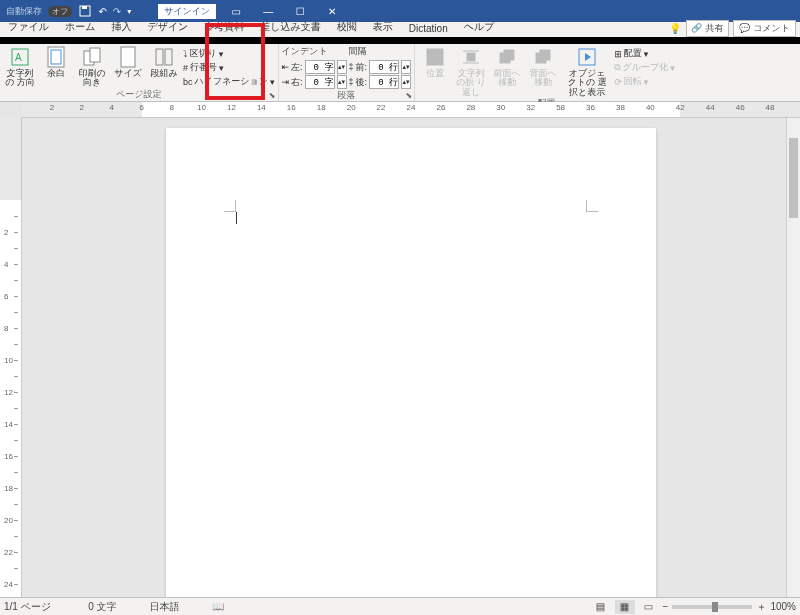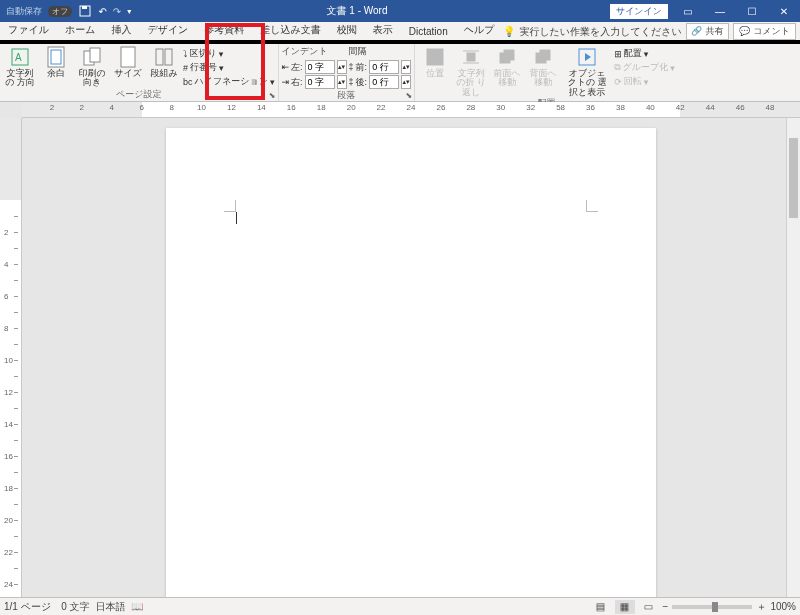--- a/index.html
+++ b/index.html
@@ -5,37 +5,37 @@
   * { margin: 0; padding: 0; box-sizing: border-box; font-family: "Meiryo UI", "Yu Gothic UI", sans-serif; }
   body { width: 800px; height: 615px; background: #e6e6e6; overflow: hidden; position: relative; }
   .titlebar { height: 22px; background: #2b579a; color: #fff; display: flex; align-items: center; font-size: 10px; }
   .titlebar-left { display: flex; align-items: center; gap: 6px; padding-left: 6px; }
   .titlebar-left .autosave { color: #bdd1e8; font-size: 9px; }
   .titlebar-left .save-icon { width: 14px; height: 14px; display: inline-flex; align-items: center; justify-content: center; }
   .titlebar-center { flex: 1; text-align: center; }
   .titlebar-right { display: flex; align-items: center; margin-left: 27px; }
   .signin { background: #fff; color: #2b579a; padding: 1px 6px; margin-right: 4px; font-size: 9px; }
   .win-btn { width: 32px; height: 22px; display: flex; align-items: center; justify-content: center; color: #fff; font-size: 10px; }
-  .tabs { height: 22px; background: #f3f2f1; display: flex; align-items: flex-end; font-size: 10px; border-bottom: 4px solid #000000; }
+  .tabs { height: 22px; background: #f3f2f1; display: flex; align-items: flex-end; font-size: 10px; border-bottom: 7px solid #000000; }
   .tab { padding: 3px 8px; color: #333; cursor: pointer; }
   .tab.active { background: #fff; border-top: 2px solid #2b579a; color: #2b579a; }
   .tabs-right { margin-left: auto; display: flex; align-items: center; padding-right: 4px; gap: 4px; color: #444;}
   .tell-me { display: flex; align-items: center; gap: 4px; font-size: 10px;}
   .share-btn, .comment-btn { border: 1px solid #bbb; background:#fff; padding: 1px 5px; font-size: 9px;}
   .ribbon { height: 58px; background: #f3f2f1; display: flex; border-bottom: 1px solid #c0c0c0; }
   .group { display: flex; flex-direction: column; border-right: 1px solid #d9d9d9; padding: 1px 3px 0 3px; position: relative;}
   .group-body { display: flex; flex: 1; align-items: flex-start; gap: 2px; }
   .group-label { text-align: center; font-size: 9px; color: #666; padding-bottom: 1px;}
   .big-btn { display: flex; flex-direction: column; align-items: center; font-size: 9px; color: #333; padding: 0 2px; width: 34px; }
   .big-btn .icon { width: 28px; height: 24px; display: flex; align-items: center; justify-content: center; }
   .big-btn .lbl { line-height: 1.05; text-align: center; }
   .small-stack { display: flex; flex-direction: column; font-size: 9px; color: #333; gap: 1px; padding-top: 2px;}
   .small-item { display: flex; align-items: center; gap: 2px; white-space: nowrap;}
   .spin { display: flex; align-items: center; gap: 2px; font-size: 9px;}
-  .spin input { width: 30px; height: 14px; font-size: 9px; border: 1px solid #aaa; padding-left: 2px; }
+  .spin input { width: 30px; height: 14px; font-size: 9px; border: 1px solid #aaa; padding-left: 8px; font-family: Liberation Mono, monospace; }
   .spin .spinbtn { width: 10px; height: 14px; border: 1px solid #aaa; background:#fff; font-size:7px; display:flex; align-items:center; justify-content:center;}
   .disabled { color: #bbb; }
   .disabled .icon svg * { stroke: #bbb; fill: #bbb; }
   .dlg-launcher { position:absolute; right:2px; bottom:1px; font-size:8px; color:#666;}
   .ruler-h { height: 16px; background: #fff; border-bottom: 1px solid #c8c8c8; position: relative; margin-left: 22px;}
   .ruler-h .num { position: absolute; top: 1px; font-size: 8px; color: #666; transform: translateX(-50%); }
   .ruler-h .margin { position:absolute; top:0; bottom:0; background:#e8e8e8;}
   .content-area { position: absolute; top: 118px; bottom: 18px; left: 0; right: 0; display: flex; background: #e6e6e6; }
   .ruler-v { width: 22px; background: #fff; border-right: 1px solid #c8c8c8; position: relative;}
   .ruler-v .tick { position:absolute; left:14px; height:1px; width:4px; background:#999;}
@@ -43,21 +43,21 @@
   .ruler-v .margin { position:absolute; left:0; right:0; background:#e8e8e8;}
   .doc-scroll { flex:1; overflow:hidden; display:flex; justify-content:center; padding:10px 0;}
   .page { width: 490px; height: 660px; background: #fff; box-shadow: 0 1px 3px rgba(0,0,0,0.2); position:relative;}
   .crop-mark { position:absolute; width:12px; height:12px; }
   .crop-mark::before, .crop-mark::after { content:""; position:absolute; background:#bbb;}
   .crop-tl::before{ left:0; top:11px; width:12px; height:1px;} .crop-tl::after{ left:11px; top:0; width:1px; height:12px;}
   .crop-tr::before{ right:0; top:11px; width:12px; height:1px;} .crop-tr::after{ right:11px; top:0; width:1px; height:12px;}
   .cursor { position:absolute; width:1px; height:12px; background:#333;}
   .scrollbar-v { position:absolute; right:0; top:118px; bottom:18px; width:14px; background:#f0f0f0; border-left:1px solid #d0d0d0;}
   .scrollbar-v .thumb{ position:absolute; left:2px; right:2px; top:20px; height:80px; background:#c0c0c0;}
-  .statusbar { position:absolute; bottom:0; left:0; right:0; height:18px; background:#f3f2f1; border-top:1px solid #c0c0c0; display:flex; align-items:center; font-size:10px; color:#444; padding:0 4px;}
+  .statusbar { position:absolute; bottom:0; left:0; right:0; height:18px; background:#f3f2f1; border-top:1px solid #c0c0c0; display:flex; align-items:center; font-size:10px; color:#444; padding:0 4px;gap:27px;}
   .statusbar .right { margin-left:auto; display:flex; align-items:center; gap:4px;}
   .view-btn { width:20px; height:14px; display:flex; align-items:center; justify-content:center; border:1px solid transparent;}
   .view-btn.active{ background:#ddd;}
   .zoom-slider { width:80px; height:4px; background:#ccc; position:relative;}
   .zoom-slider .handle{ position:absolute; left:50%; top:-3px; width:6px; height:10px; background:#888;}
   .highlight-box { position:absolute; border:4px solid #e01b24; z-index:50; pointer-events:none;}
 </style>
 </head>
 <body>
 
@@ -68,21 +68,20 @@
     <span class="save-icon">
       <svg width="12" height="12" viewBox="0 0 12 12">
           <rect x="1" y="1" width="10" height="10" fill="none" stroke="#fff" stroke-width="1"></rect>
           <rect x="3" y="1" width="5" height="3" fill="#fff"></rect>
         </svg>
     </span>
     <span style="color:#fff">↶</span>
     <span style="color:#bdd1e8">↷</span>
     <span style="color:#fff;font-size:8px">▾</span>
   </div>
-  <div class="titlebar-center">文書 1 - Word</div>
   <div class="titlebar-right">
     <span class="signin">サインイン</span>
     <span class="win-btn">▭</span>
     <span class="win-btn">―</span>
     <span class="win-btn">☐</span>
     <span class="win-btn">✕</span>
   </div>
 </div>
 
 <div class="tabs">
@@ -92,21 +91,20 @@
   <span class="tab">デザイン</span>
   <span class="tab">参考資料</span>
   <span class="tab">差し込み文書</span>
   <span class="tab">校閲</span>
   <span class="tab">表示</span>
   <span class="tab">Dictation</span>
   <span class="tab">ヘルプ</span>
   <div class="tabs-right">
     <span class="tell-me">
       <span>💡</span>
-      <span>実行したい作業を入力してください</span>
     </span>
     <span class="share-btn">🔗 <span>共有</span></span>
     <span class="comment-btn">💬 <span>コメント</span></span>
   </div>
 </div>
 
 <div class="ribbon">
 
   <div class="group">
     <div class="group-body">

